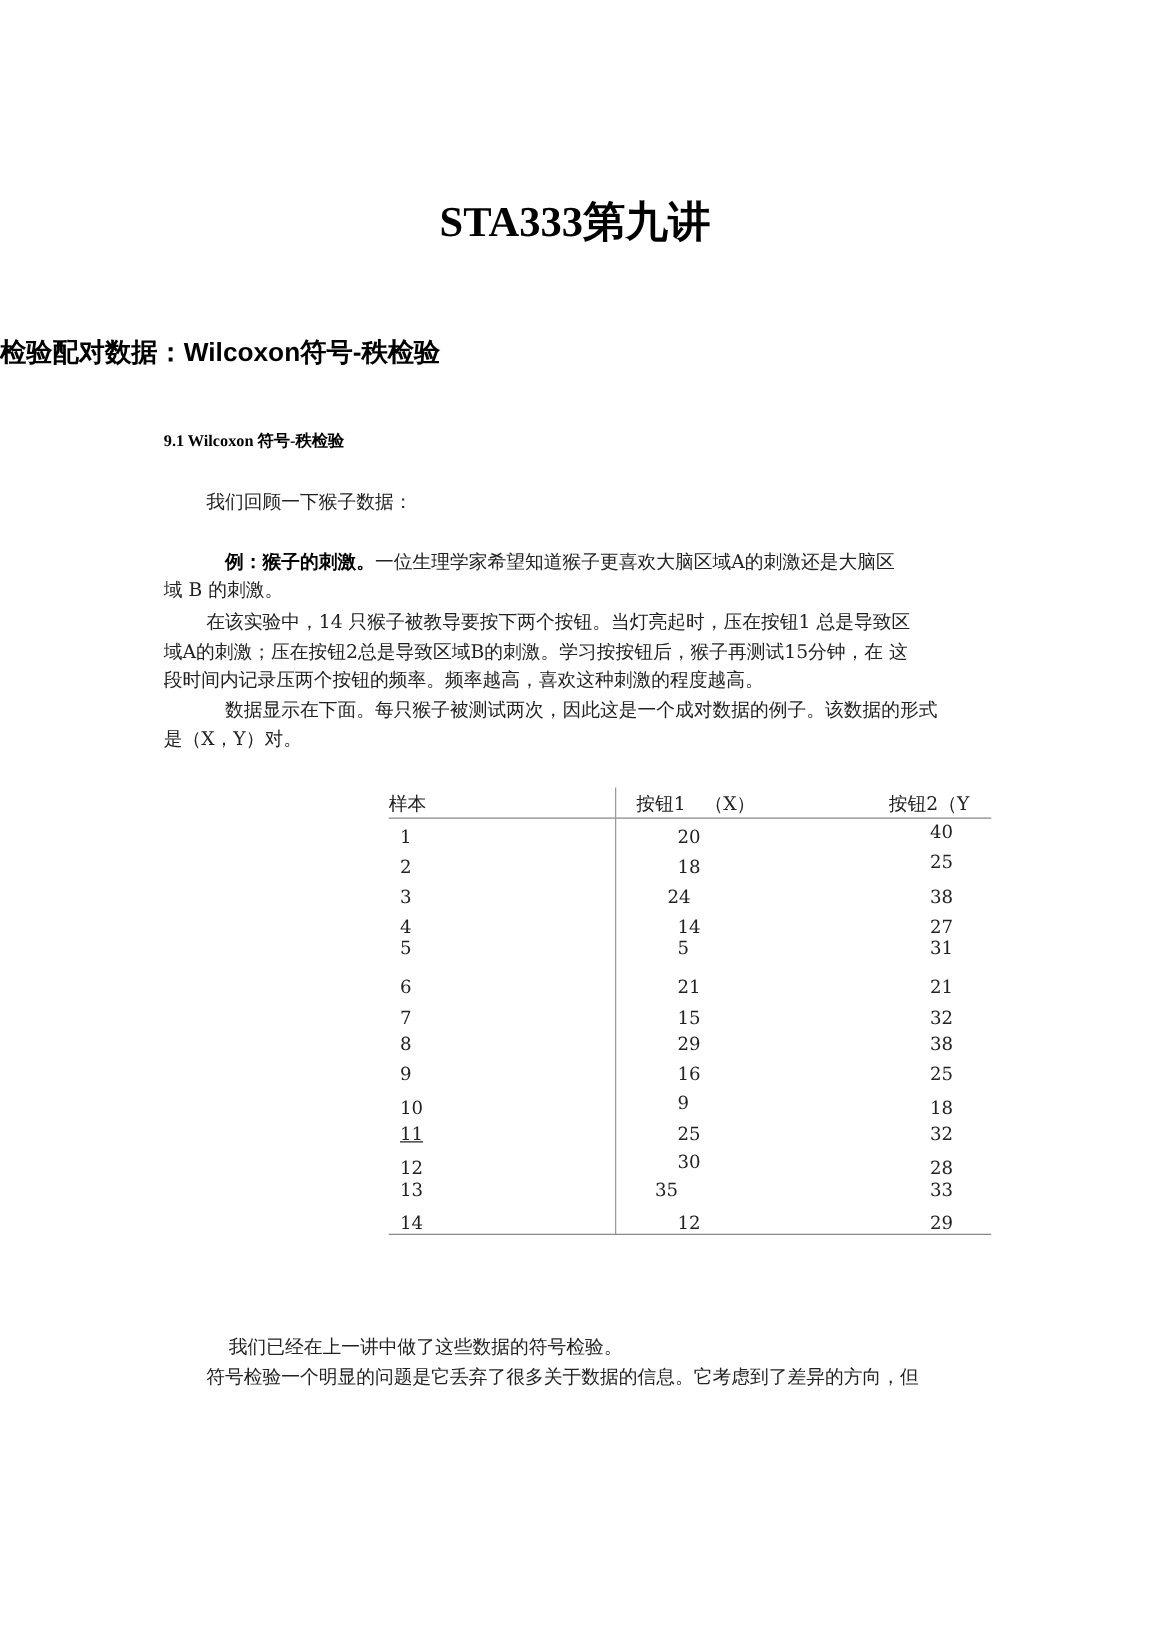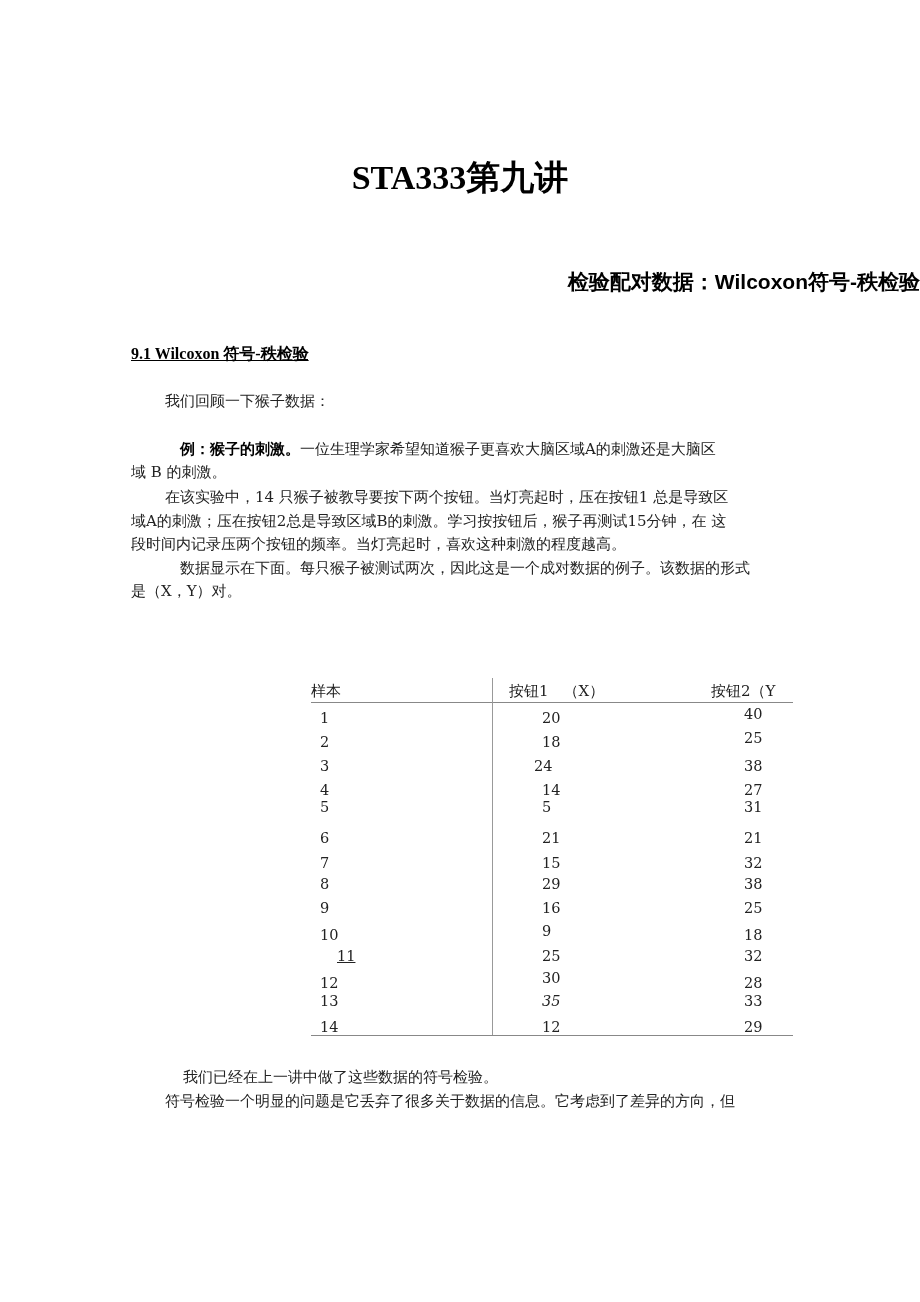--- a/index.html
+++ b/index.html
@@ -7,55 +7,55 @@
     width: 920px; height: 1302px; position: relative; overflow: hidden;
     font-family: "DejaVu Serif", "Liberation Serif", serif; color: #111;
   }
   .abs { position: absolute; white-space: nowrap; }
   .title {
     left: 0; width: 920px; top: 155px; text-align: center;
     font-family: "Liberation Serif", "DejaVu Serif", serif;
     font-weight: bold; font-size: 34px; color: #000;
   }
   .subtitle {
-    left: 0; width: 920px; top: 268px; text-align: right;
+    left: 0; width: 920px; top: 268px; text-align: left;
     font-family: "Liberation Sans", "DejaVu Sans", sans-serif;
     font-weight: bold; font-size: 21px; color: #000;
   }
   .section {
     left: 131px; top: 344px;
     font-family: "Liberation Serif", "DejaVu Serif", serif;
-    font-weight: bold; font-size: 16px; color: #000; text-decoration: underline;
+    font-weight: bold; font-size: 13px; color: #000;
   }
   .para { font-size: 15px; color: #222; line-height: 23px; }
   .p-line { left: 131px; }
   .indent { left: 165px; }
   b.bold-lead { font-weight: bold; color: #000; }
 
-  .table-wrap { position: absolute; left: 311px; top: 630px; width: 482px; height: 358px; margin-top: 48px; }
+  .table-wrap { position: absolute; left: 311px; top: 630px; width: 482px; height: 358px; }
   .th { position: absolute; top: 4px; font-size: 15px; color: #222; }
   .hline { position: absolute; left: 0; width: 482px; height: 0; border-top: 1px solid #888; }
   .vline { position: absolute; left: 181px; top: 0; width: 0; height: 358px; border-left: 1px solid #999; }
   .cell { position: absolute; font-size: 14.5px; color: #222; }
 </style>
 </head>
 <body>
 
 <div class="abs title">STA333第九讲</div>
 <div class="abs subtitle">检验配对数据：Wilcoxon符号-秩检验</div>
 <div class="abs section">9.1 Wilcoxon 符号-秩检验</div>
 
 <div class="abs para indent" style="top:390px;">我们回顾一下猴子数据：</div>
 
 <div class="abs para" style="left:180px; top:438px;"><b class="bold-lead">例：猴子的刺激。</b><span>一位生理学家希望知道猴子更喜欢大脑区域A的刺激还是大脑区</span></div>
 <div class="abs para p-line" style="top:461px;">域  B 的刺激。</div>
 
 <div class="abs para indent" style="top:486px;">在该实验中，14 只猴子被教导要按下两个按钮。当灯亮起时，压在按钮1 总是导致区</div>
 <div class="abs para p-line" style="top:510px;">域A的刺激；压在按钮2总是导致区域B的刺激。学习按按钮后，猴子再测试15分钟，在  这</div>
-<div class="abs para p-line" style="top:533px;">段时间内记录压两个按钮的频率。当灯亮起时，喜欢这种刺激的程度越高。</div>
+<div class="abs para p-line" style="top:533px;">段时间内记录压两个按钮的频率。频率越高，喜欢这种刺激的程度越高。</div>
 
 <div class="abs para indent" style="top:557px;margin-left:15px;">数据显示在下面。每只猴子被测试两次，因此这是一个成对数据的例子。该数据的形式</div>
 <div class="abs para p-line" style="top:580px;">是（X，Y）对。</div>
 
 <div class="table-wrap">
   <div class="th" style="left:0;">样本</div>
   <div class="th" style="left:198px;">按钮1　（X）</div>
   <div class="th" style="left:400px;">按钮2（Y</div>
   <div class="hline" style="top:24px;"></div>
   <div class="vline"></div>
@@ -84,28 +84,28 @@
       <div class="cell" style="left: 433px; top: 177px;">32</div>
       <div class="cell" style="left: 9px; top: 198px;">8</div>
       <div class="cell" style="left: 231px; top: 198px;">29</div>
       <div class="cell" style="left: 433px; top: 198px;">38</div>
       <div class="cell" style="left: 9px; top: 222px;">9</div>
       <div class="cell" style="left: 231px; top: 222px;">16</div>
       <div class="cell" style="left: 433px; top: 222px;">25</div>
       <div class="cell" style="left: 9px; top: 249px; text-align: center;">10</div>
       <div class="cell" style="left: 231px; top: 245px;">9</div>
       <div class="cell" style="left: 433px; top: 249px;">18</div>
-      <div class="cell" style="left: 26px; top: 270px; text-decoration: underline;">11</div>
+      <div class="cell" style="left: 9px; top: 270px; text-decoration: underline;">11</div>
       <div class="cell" style="left: 231px; top: 270px;">25</div>
       <div class="cell" style="left: 433px; top: 270px;">32</div>
       <div class="cell" style="left: 9px; top: 297px;">12</div>
       <div class="cell" style="left: 231px; top: 292px;">30</div>
       <div class="cell" style="left: 433px; top: 297px;">28</div>
       <div class="cell" style="left: 9px; top: 315px;">13</div>
-      <div class="cell" style="left: 231px; top: 315px; font-style: italic;">35</div>
+      <div class="cell" style="left: 213px; top: 315px;">35</div>
       <div class="cell" style="left: 433px; top: 315px;">33</div>
       <div class="cell" style="left: 9px; top: 341px;">14</div>
       <div class="cell" style="left: 231px; top: 341px;">12</div>
       <div class="cell" style="left: 433px; top: 341px;">29</div>
     </div>
 </div>
 
 <div class="abs para indent" style="top:1066px;margin-left:18px;">我们已经在上一讲中做了这些数据的符号检验。</div>
 <div class="abs para indent" style="top:1090px;">符号检验一个明显的问题是它丢弃了很多关于数据的信息。它考虑到了差异的方向，但</div>
 

